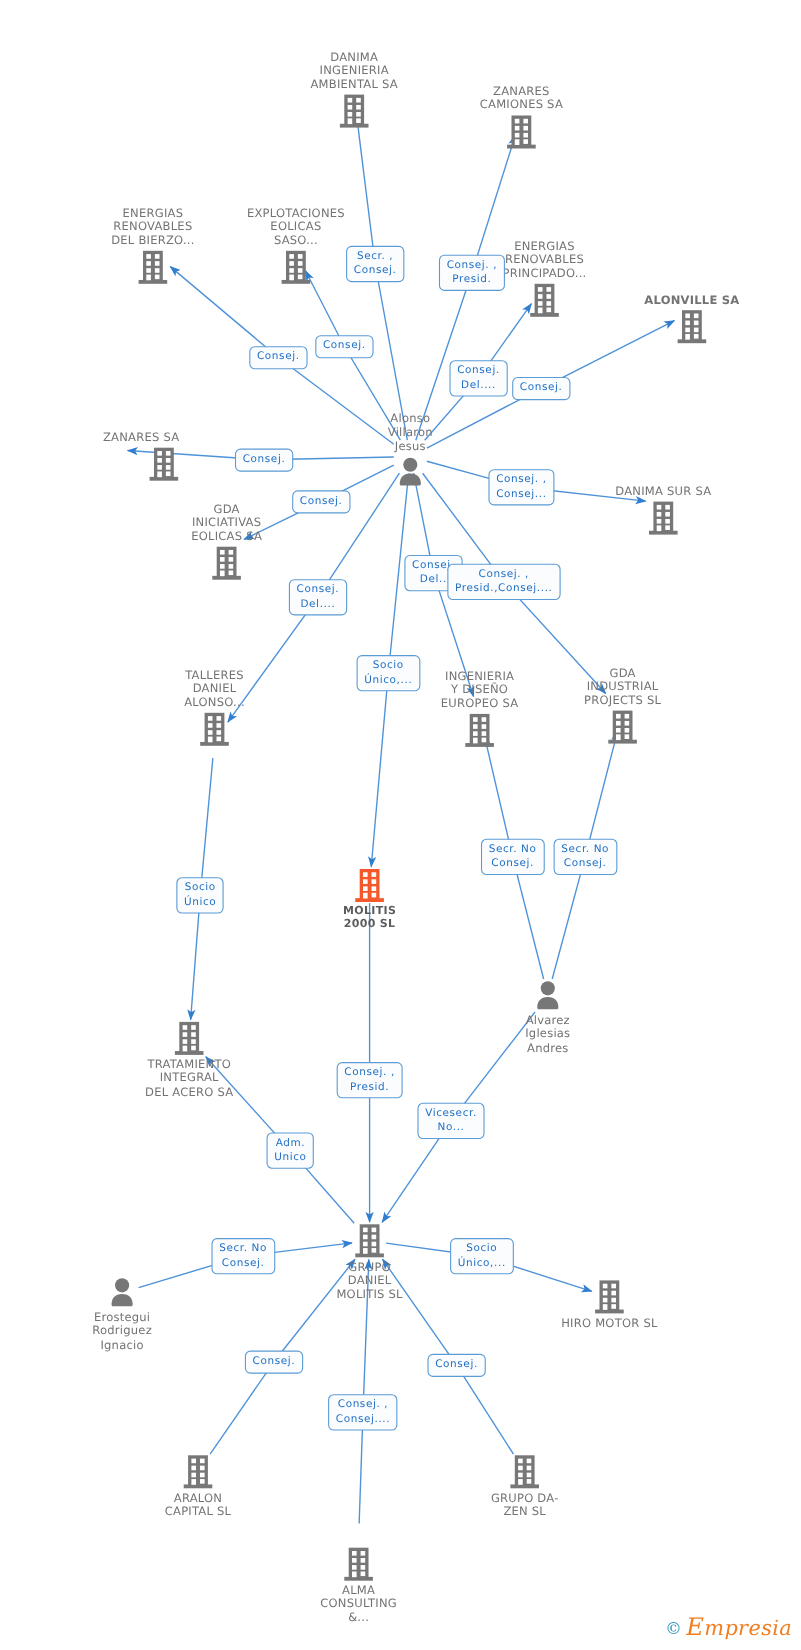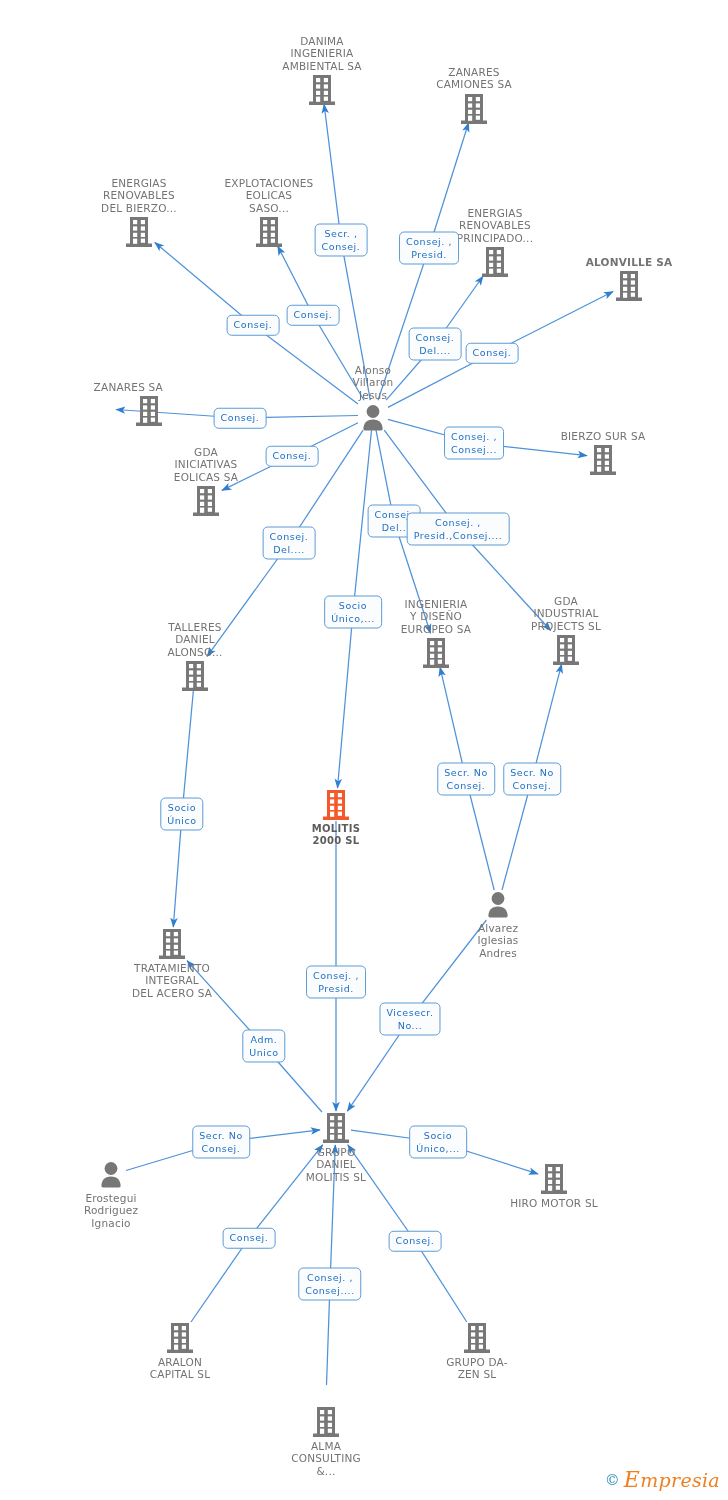--- a/index.html
+++ b/index.html
@@ -31,21 +31,21 @@
   }
   .node .caption{
     display:block;
     margin-top:2px;
     font-size:10.5px;
     line-height:12.4px;
     color:#737373;
     letter-spacing:.2px;
     white-space:pre-line;
   }
-  .node.above .caption{margin-top:1px;margin-bottom:2px;}
+  .node.above .caption{margin-top:12px;margin-bottom:2px;}
   .node.highlight .caption{
     color:#5c5c5c;
     font-weight:bold;
     font-size:10px;
     letter-spacing:.3px;
   }
 
   
   .chip{
     position:absolute;
@@ -270,21 +270,21 @@
       <div class="node above" style="left: 373px; top: 363px;">
         <span class="caption">Alonso
 Villaron
 Jesus</span>
         <span class="glyph"><svg width="30" height="30" viewBox="0 0 30 30" xmlns="http://www.w3.org/2000/svg">
             <circle cx="15" cy="8.5" r="6.4" fill="#777777"></circle>
             <path d="M15 16.4c-6.6 0-9.6 4.2-9.6 9.4 0 1 .6 1.6 1.6 1.6h16c1 0 1.6-.6 1.6-1.6 0-5.2-3-9.4-9.6-9.4z" fill="#777777"></path>
           </svg></span>
       </div>
       <div class="node above" style="left: 603px; top: 429px;">
-        <span class="caption">BIERZO SUR SA</span>
+        <span class="caption">DANIMA SUR SA</span>
         <span class="glyph"><svg width="28" height="32" viewBox="0 0 28 32" xmlns="http://www.w3.org/2000/svg">
             <rect x="5" y="1" width="18" height="27" fill="#777777"></rect>
             <rect x="1" y="27.5" width="26" height="3.5" fill="#777777"></rect>
             <rect x="8" y="4" width="4.2" height="4.2" fill="#fff"></rect>
             <rect x="15.8" y="4" width="4.2" height="4.2" fill="#fff"></rect>
             <rect x="8" y="10.4" width="4.2" height="4.2" fill="#fff"></rect>
             <rect x="15.8" y="10.4" width="4.2" height="4.2" fill="#fff"></rect>
             <rect x="8" y="16.8" width="4.2" height="4.2" fill="#fff"></rect>
             <rect x="15.8" y="16.8" width="4.2" height="4.2" fill="#fff"></rect>
             <rect x="8" y="22.6" width="4.2" height="5.2" fill="#fff"></rect>
@@ -335,21 +335,21 @@
             <rect x="8" y="4" width="4.2" height="4.2" fill="#fff"></rect>
             <rect x="15.8" y="4" width="4.2" height="4.2" fill="#fff"></rect>
             <rect x="8" y="10.4" width="4.2" height="4.2" fill="#fff"></rect>
             <rect x="15.8" y="10.4" width="4.2" height="4.2" fill="#fff"></rect>
             <rect x="8" y="16.8" width="4.2" height="4.2" fill="#fff"></rect>
             <rect x="15.8" y="16.8" width="4.2" height="4.2" fill="#fff"></rect>
             <rect x="8" y="22.6" width="4.2" height="5.2" fill="#fff"></rect>
             <rect x="15.8" y="22.6" width="4.2" height="4.2" fill="#fff"></rect>
           </svg></span>
       </div>
-      <div class="node above" style="left: 195px; top: 620px;">
+      <div class="node above" style="left: 195px; top: 596px;">
         <span class="caption">TALLERES
 DANIEL
 ALONSO...</span>
         <span class="glyph"><svg width="28" height="32" viewBox="0 0 28 32" xmlns="http://www.w3.org/2000/svg">
             <rect x="5" y="1" width="18" height="27" fill="#777777"></rect>
             <rect x="1" y="27.5" width="26" height="3.5" fill="#777777"></rect>
             <rect x="8" y="4" width="4.2" height="4.2" fill="#fff"></rect>
             <rect x="15.8" y="4" width="4.2" height="4.2" fill="#fff"></rect>
             <rect x="8" y="10.4" width="4.2" height="4.2" fill="#fff"></rect>
             <rect x="15.8" y="10.4" width="4.2" height="4.2" fill="#fff"></rect>

